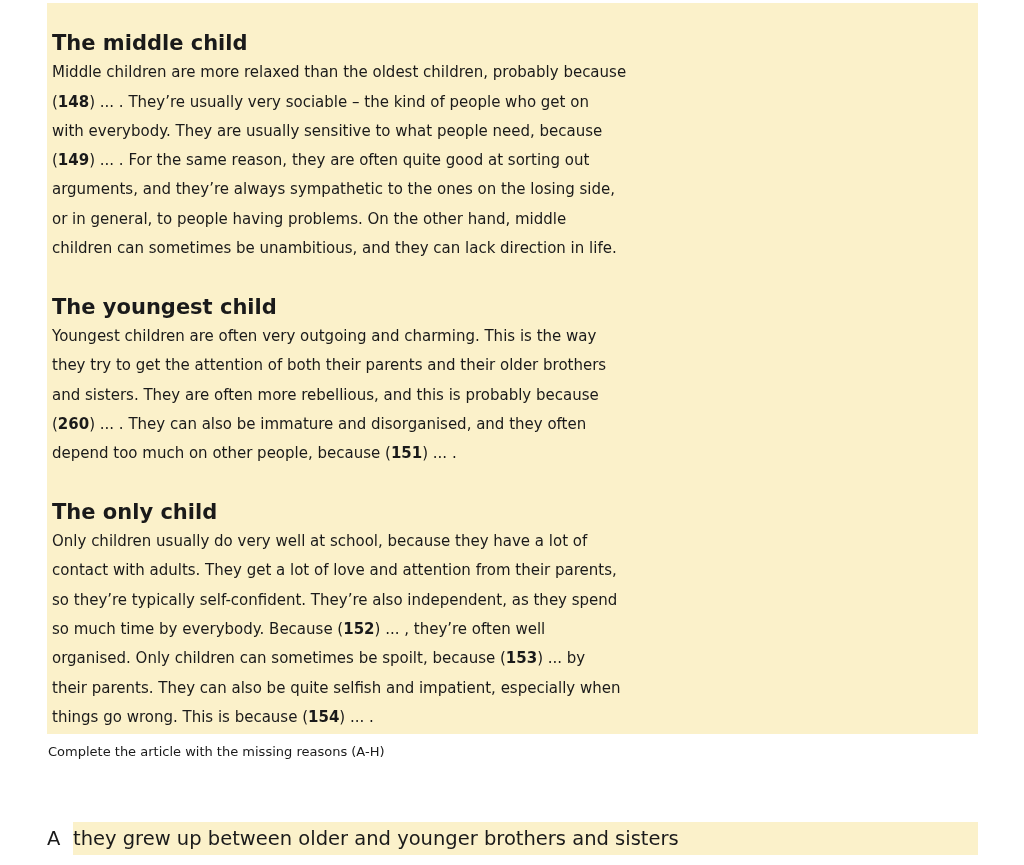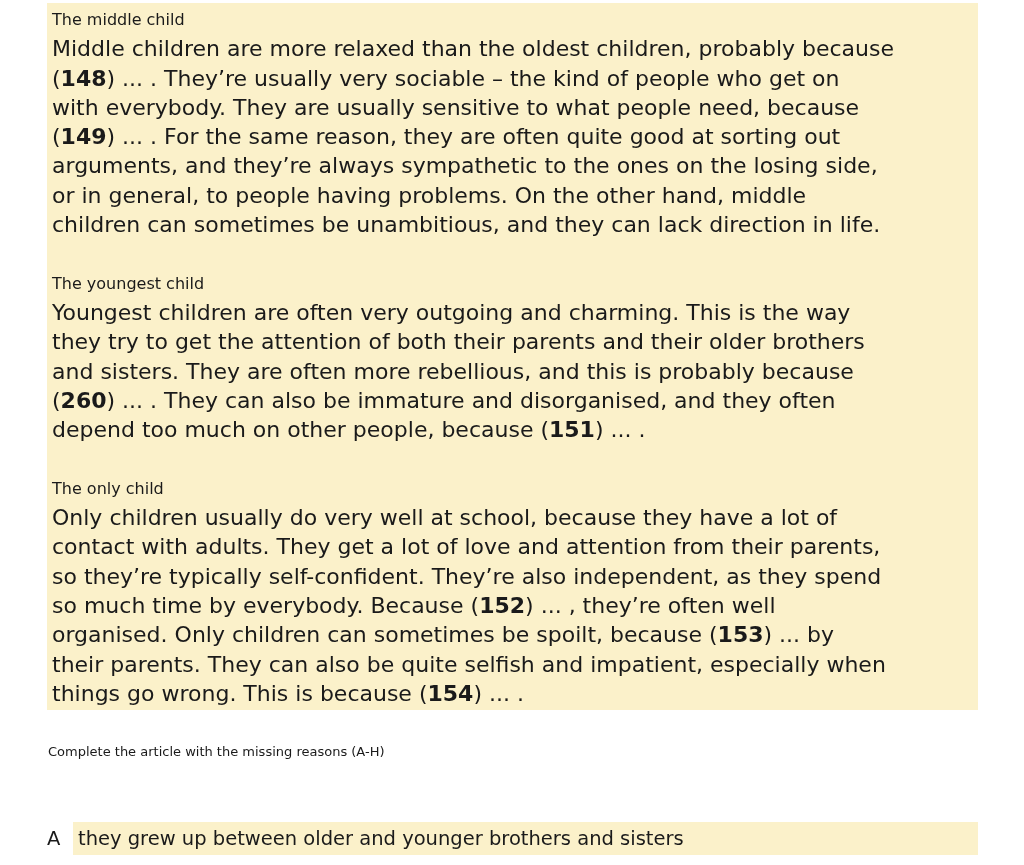--- a/index.html
+++ b/index.html
@@ -18,27 +18,28 @@
   .passage{
     position:absolute;
     left:47px;top:3px;
     width:931px;
     box-sizing:border-box;
     background:var(--hl);
     padding:2px 0 2px 5px;
   }
   .section + .section{margin-top:29.3px;}
   .heading{
-    font-weight:normal;
-    font-size:16px;
+    font-weight:bold;
+    font-size:21px;
     line-height:29.3px;
     white-space:nowrap;
+    margin-top:24px;
   }
   .line{
-    font-size:22px;
+    font-size:15px;
     line-height:29.3px;
     white-space:nowrap;
   }
   .b{font-weight:bold;}
   .instruction{
     position:absolute;
     left:48px;top:737px;
     font-size:13px;
     line-height:29.3px;
     white-space:nowrap;
@@ -53,21 +54,20 @@
     line-height:33px;
     white-space:nowrap;
   }
   .option-letter{
     flex:0 0 26px;
     width:26px;
   }
   .option-text{
     flex:1 1 auto;
     background:var(--hl);
-    padding-left:5px;
   }
 </style>
 </head>
 <body style="background: rgb(255, 255, 255);">
 
 <div class="passage">
     <div class="section">
       <div class="heading">The middle child</div>
       <div class="line"><span>Middle children are more relaxed than the oldest children, probably because</span></div>
       <div class="line"><span>(</span><span class="b">148</span><span>) ... . They’re usually very sociable – the kind of people who get on</span></div>

